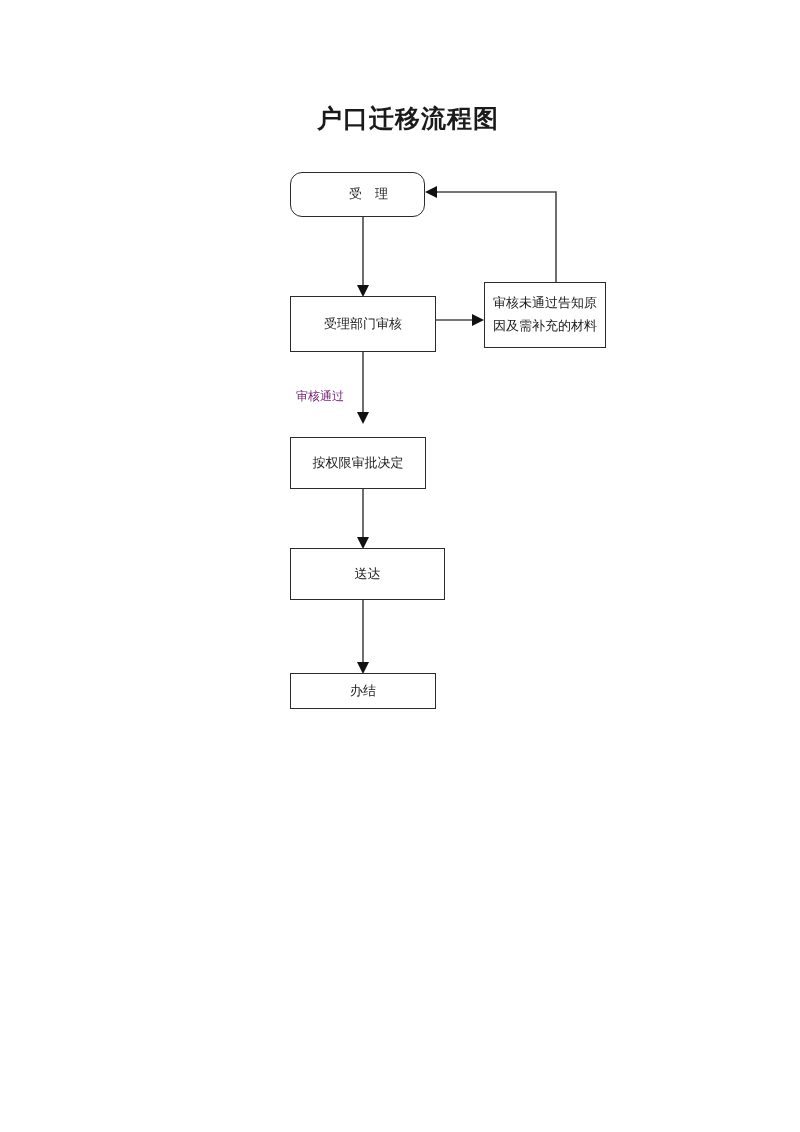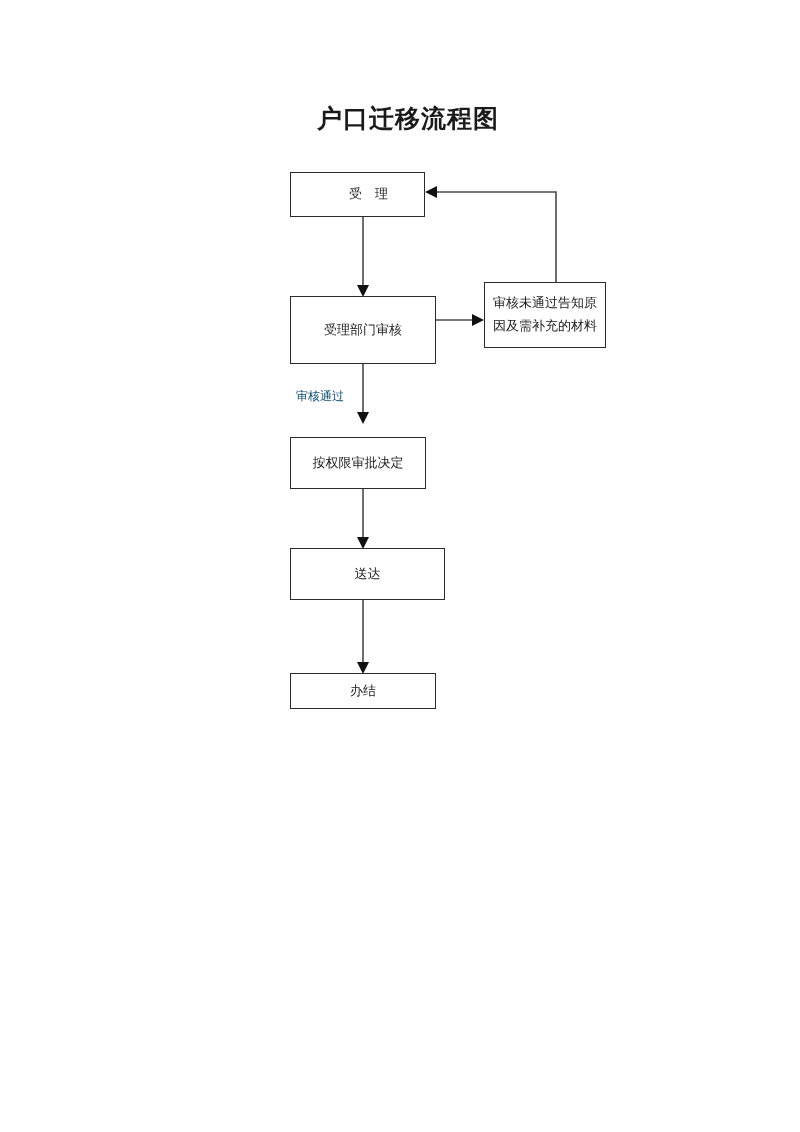--- a/index.html
+++ b/index.html
@@ -43,30 +43,30 @@
     justify-content: center;
     text-align: center;
     font-family: "DejaVu Serif", "Liberation Serif", serif;
     font-size: 13px;
     line-height: 1.55;
     color: #1a1a1a;
     white-space: pre-line;
     padding: 2px 6px;
   }
   .node.rounded {
-    border-radius: 0;
+    border-radius: 12px;
     padding-left: 28px;
   }
   .node.two-line {
     font-size: 13px;
     line-height: 1.75;
   }
   
   #node-accept      { left: 290px; top: 172px; width: 135px; height: 45px; }
-  #node-review      { left: 290px; top: 296px; width: 146px; height: 68px; text-align: center; }
+  #node-review      { left: 290px; top: 296px; width: 146px; height: 56px; text-align: center; }
   #node-reject      { left: 484px; top: 282px; width: 122px; height: 66px; }
   #node-approve     { left: 290px; top: 437px; width: 136px; height: 52px; }
   #node-deliver     { left: 290px; top: 548px; width: 155px; height: 52px; }
   #node-complete    { left: 290px; top: 673px; width: 146px; height: 36px; }
   
   #connectors {
     position: absolute;
     left: 0;
     top: 0;
     width: 800px;
@@ -80,21 +80,21 @@
   }
   #connectors .arrowhead {
     fill: #111111;
     stroke: none;
   }
   
   .edge-label {
     position: absolute;
     font-family: "DejaVu Serif", "Liberation Serif", serif;
     font-size: 12px;
-    color: #0c4a6e;
+    color: #701a75;
     white-space: pre;
   }
   #label-pass {
     left: 296px;
     top: 388px;
   }
 </style>
 </head>
 <body>
 

